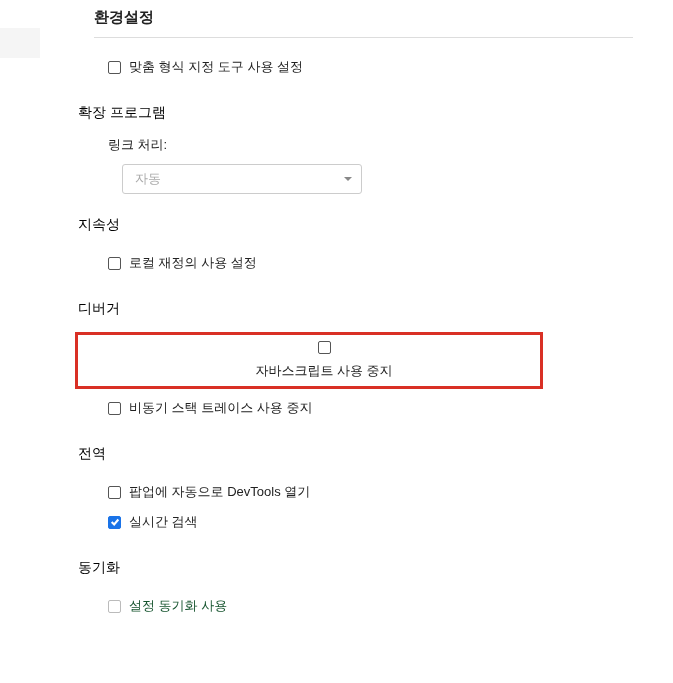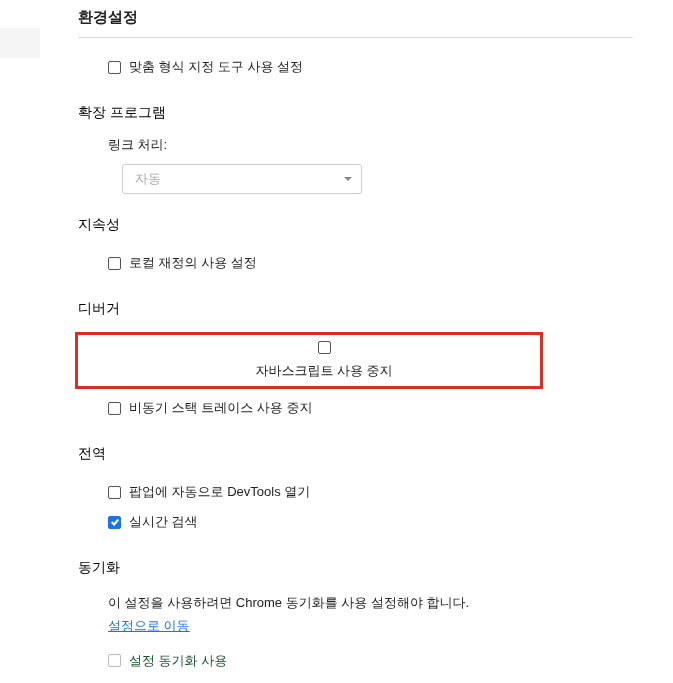--- a/index.html
+++ b/index.html
@@ -25,20 +25,21 @@
       height: 30px;
       background: #f5f5f5;
     }
     .page-title {
       font-size: 15px;
       font-weight: bold;
       color: #222;
       padding-bottom: 10px;
       border-bottom: 1px solid #ddd;
       margin-bottom: 14px;
+      margin-left: 16px;
     }
     .section {
       margin-top: 22px;
     }
     .section-title {
       font-size: 14px;
       color: #000000;
       margin-bottom: 14px;
     }
     .setting-row {
@@ -202,22 +203,19 @@
         <svg viewBox="0 0 12 12">
             <polyline points="2,6 5,9 10,3"></polyline>
           </svg>
       </span>
       <span class="setting-label">실시간 검색</span>
     </div>
   </div>
 
   <div class="section">
     <div class="section-title">동기화</div>
-    <div class="sync-text">
-      <span>이 설정을 사용하려면 Chrome 동기화를 사용 설정해야 합니다. </span><span class="link">설정으로 이동</span>
-    </div>
     <div class="setting-row">
       <span class="checkbox disabled"></span>
       <span class="setting-label disabled">설정 동기화 사용</span>
     </div>
   </div>
 
 </div>
 
 </body></html>

